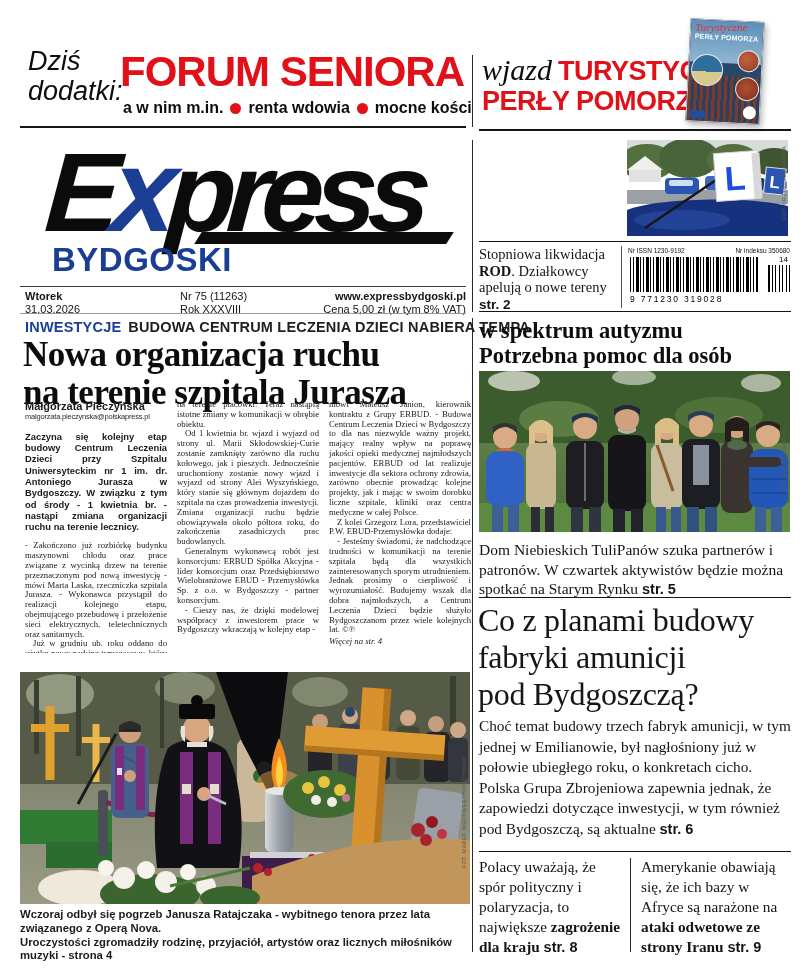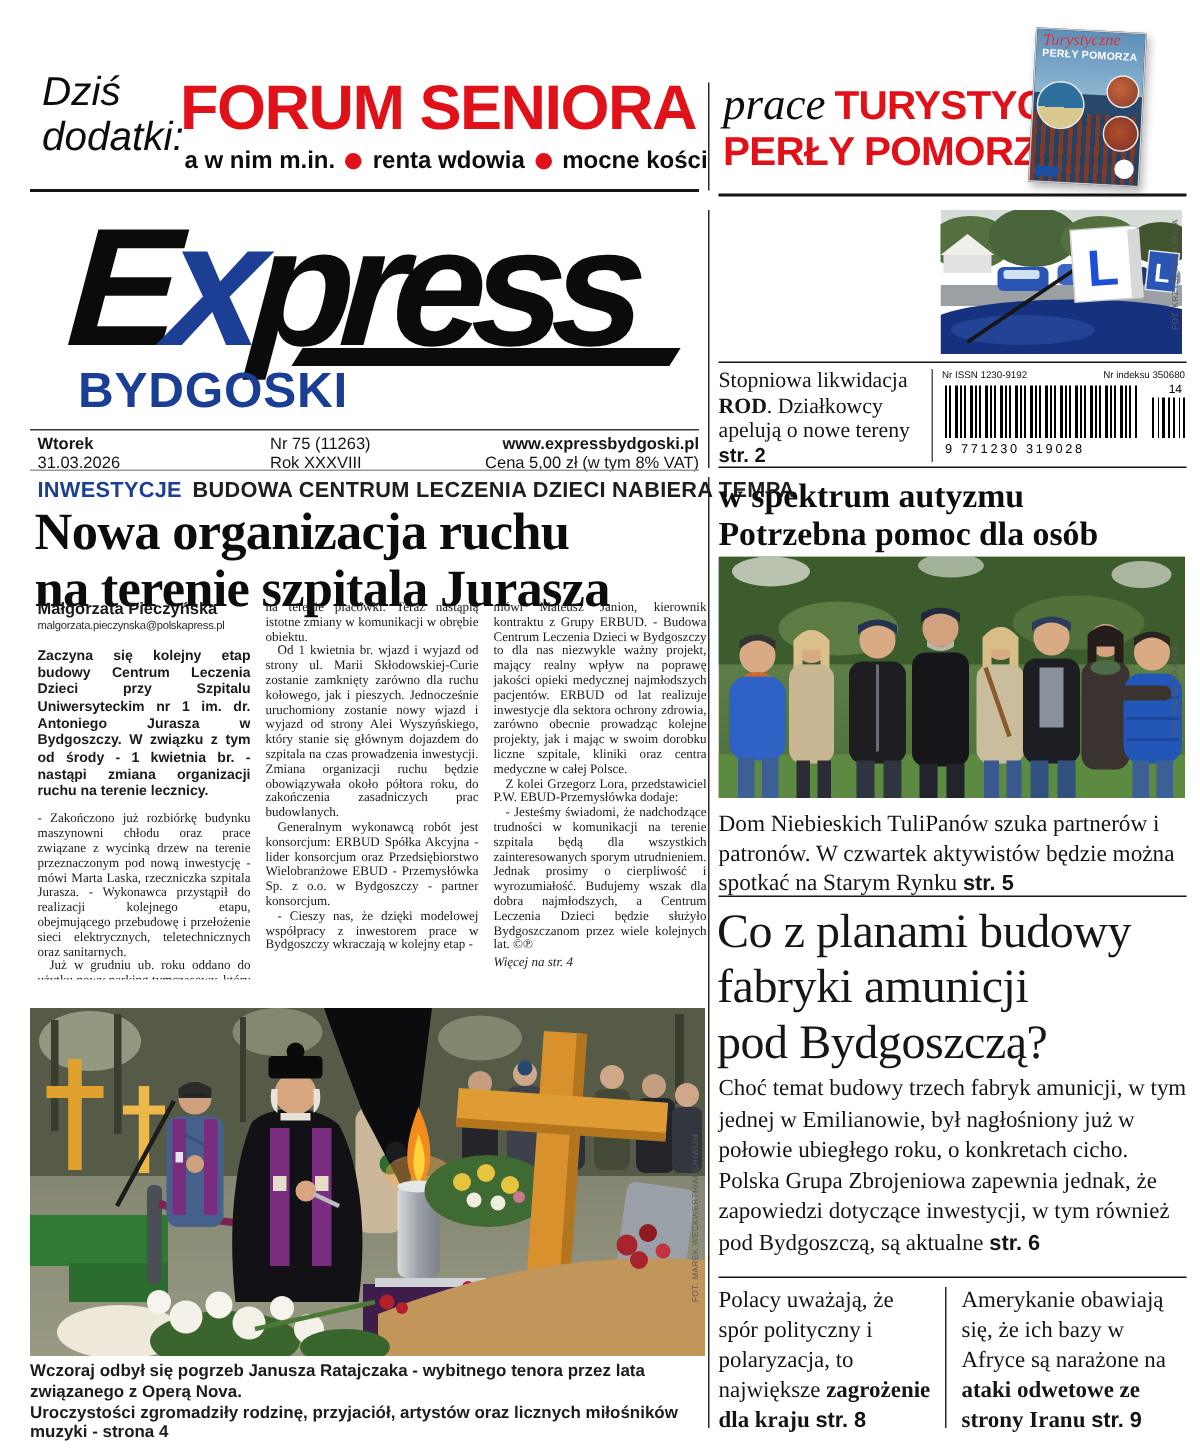--- a/index.html
+++ b/index.html
@@ -117,21 +117,21 @@
   <div class="abs supp-prefix">
     <div>Dziś</div>
     <div>dodatki:</div>
   </div>
   <div class="abs supp-title">FORUM SENIORA</div>
   <div class="abs supp-sub">
     <span>a w nim m.in.</span><span class="dot"></span><span>renta wdowia</span><span class="dot"></span><span>mocne kości</span>
   </div>
 
   <div class="abs oraz-line1">
-    <span class="oraz-word">prace</span><span class="red-big">TURYSTYCZNE</span>
+    <span class="oraz-word">wjazd</span><span class="red-big">TURYSTYCZNE</span>
   </div>
   <div class="abs oraz-line2 red-big">PERŁY POMORZA</div>
 
   <div class="abs cover">
     <div class="cov-sky"></div>
     <div class="cov-city"></div>
     <div class="cov-c cov-c1"></div>
     <div class="cov-c cov-c2"></div>
     <div class="cov-c cov-c3"></div>
     <div class="cov-dot"></div>

